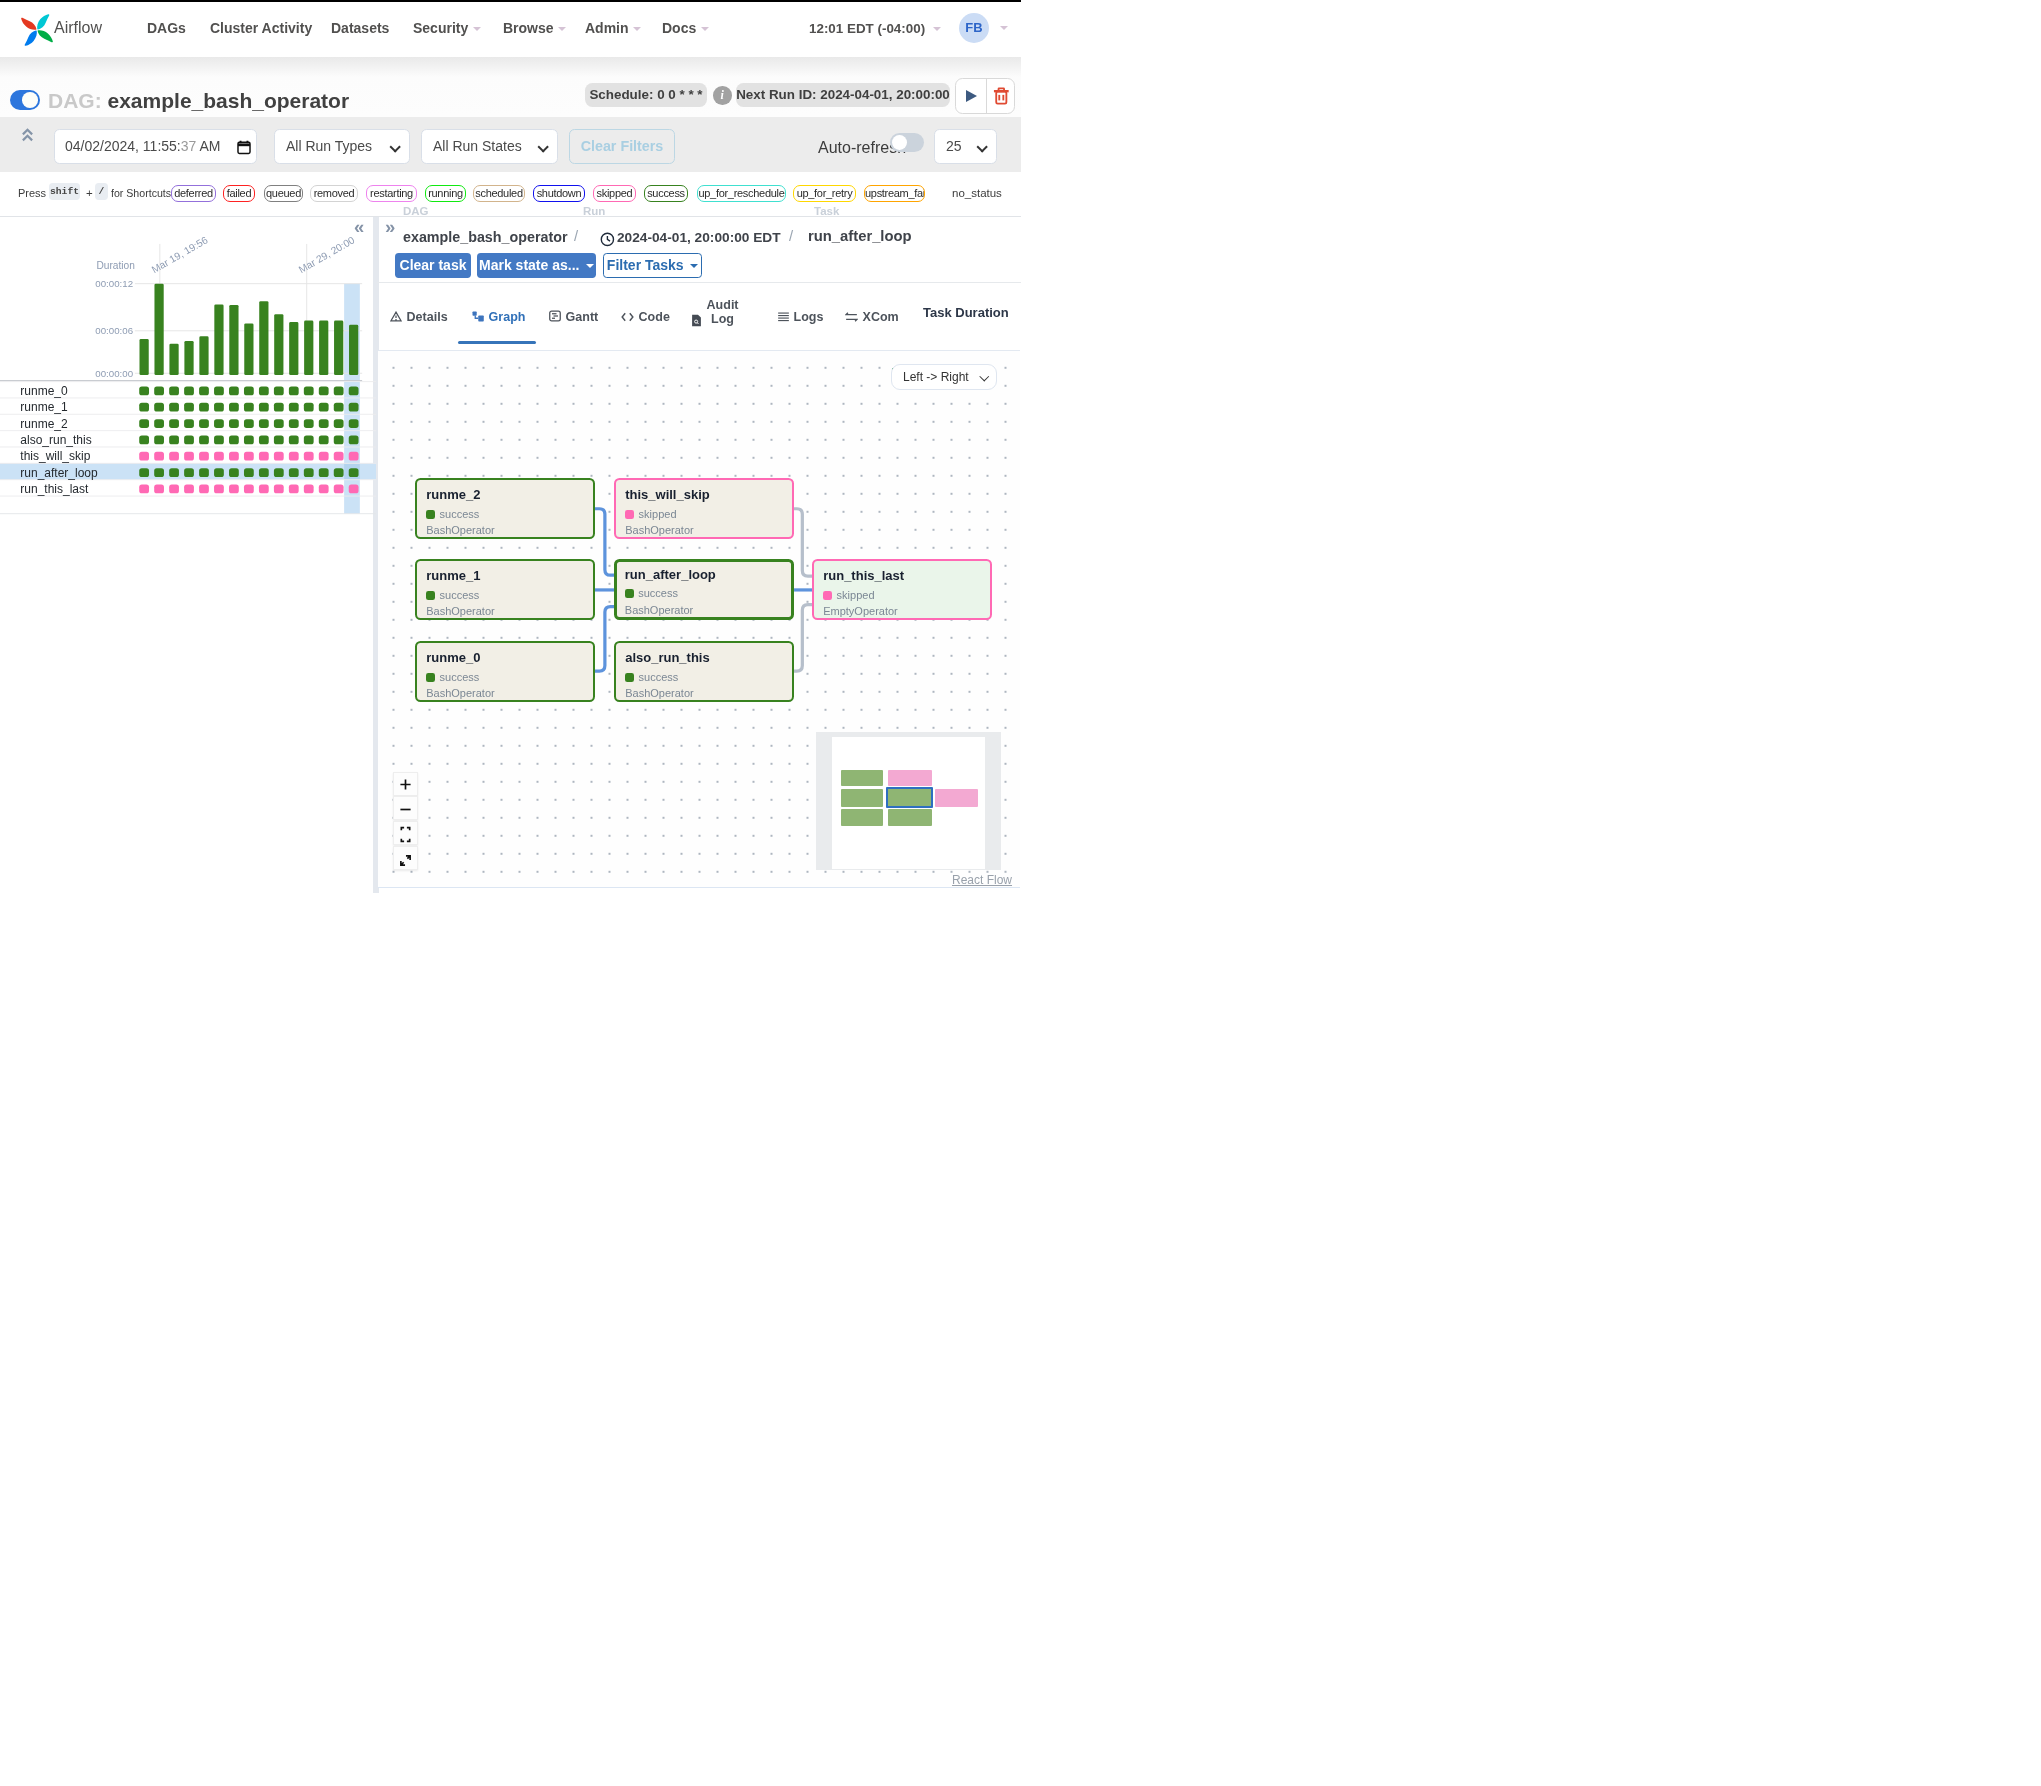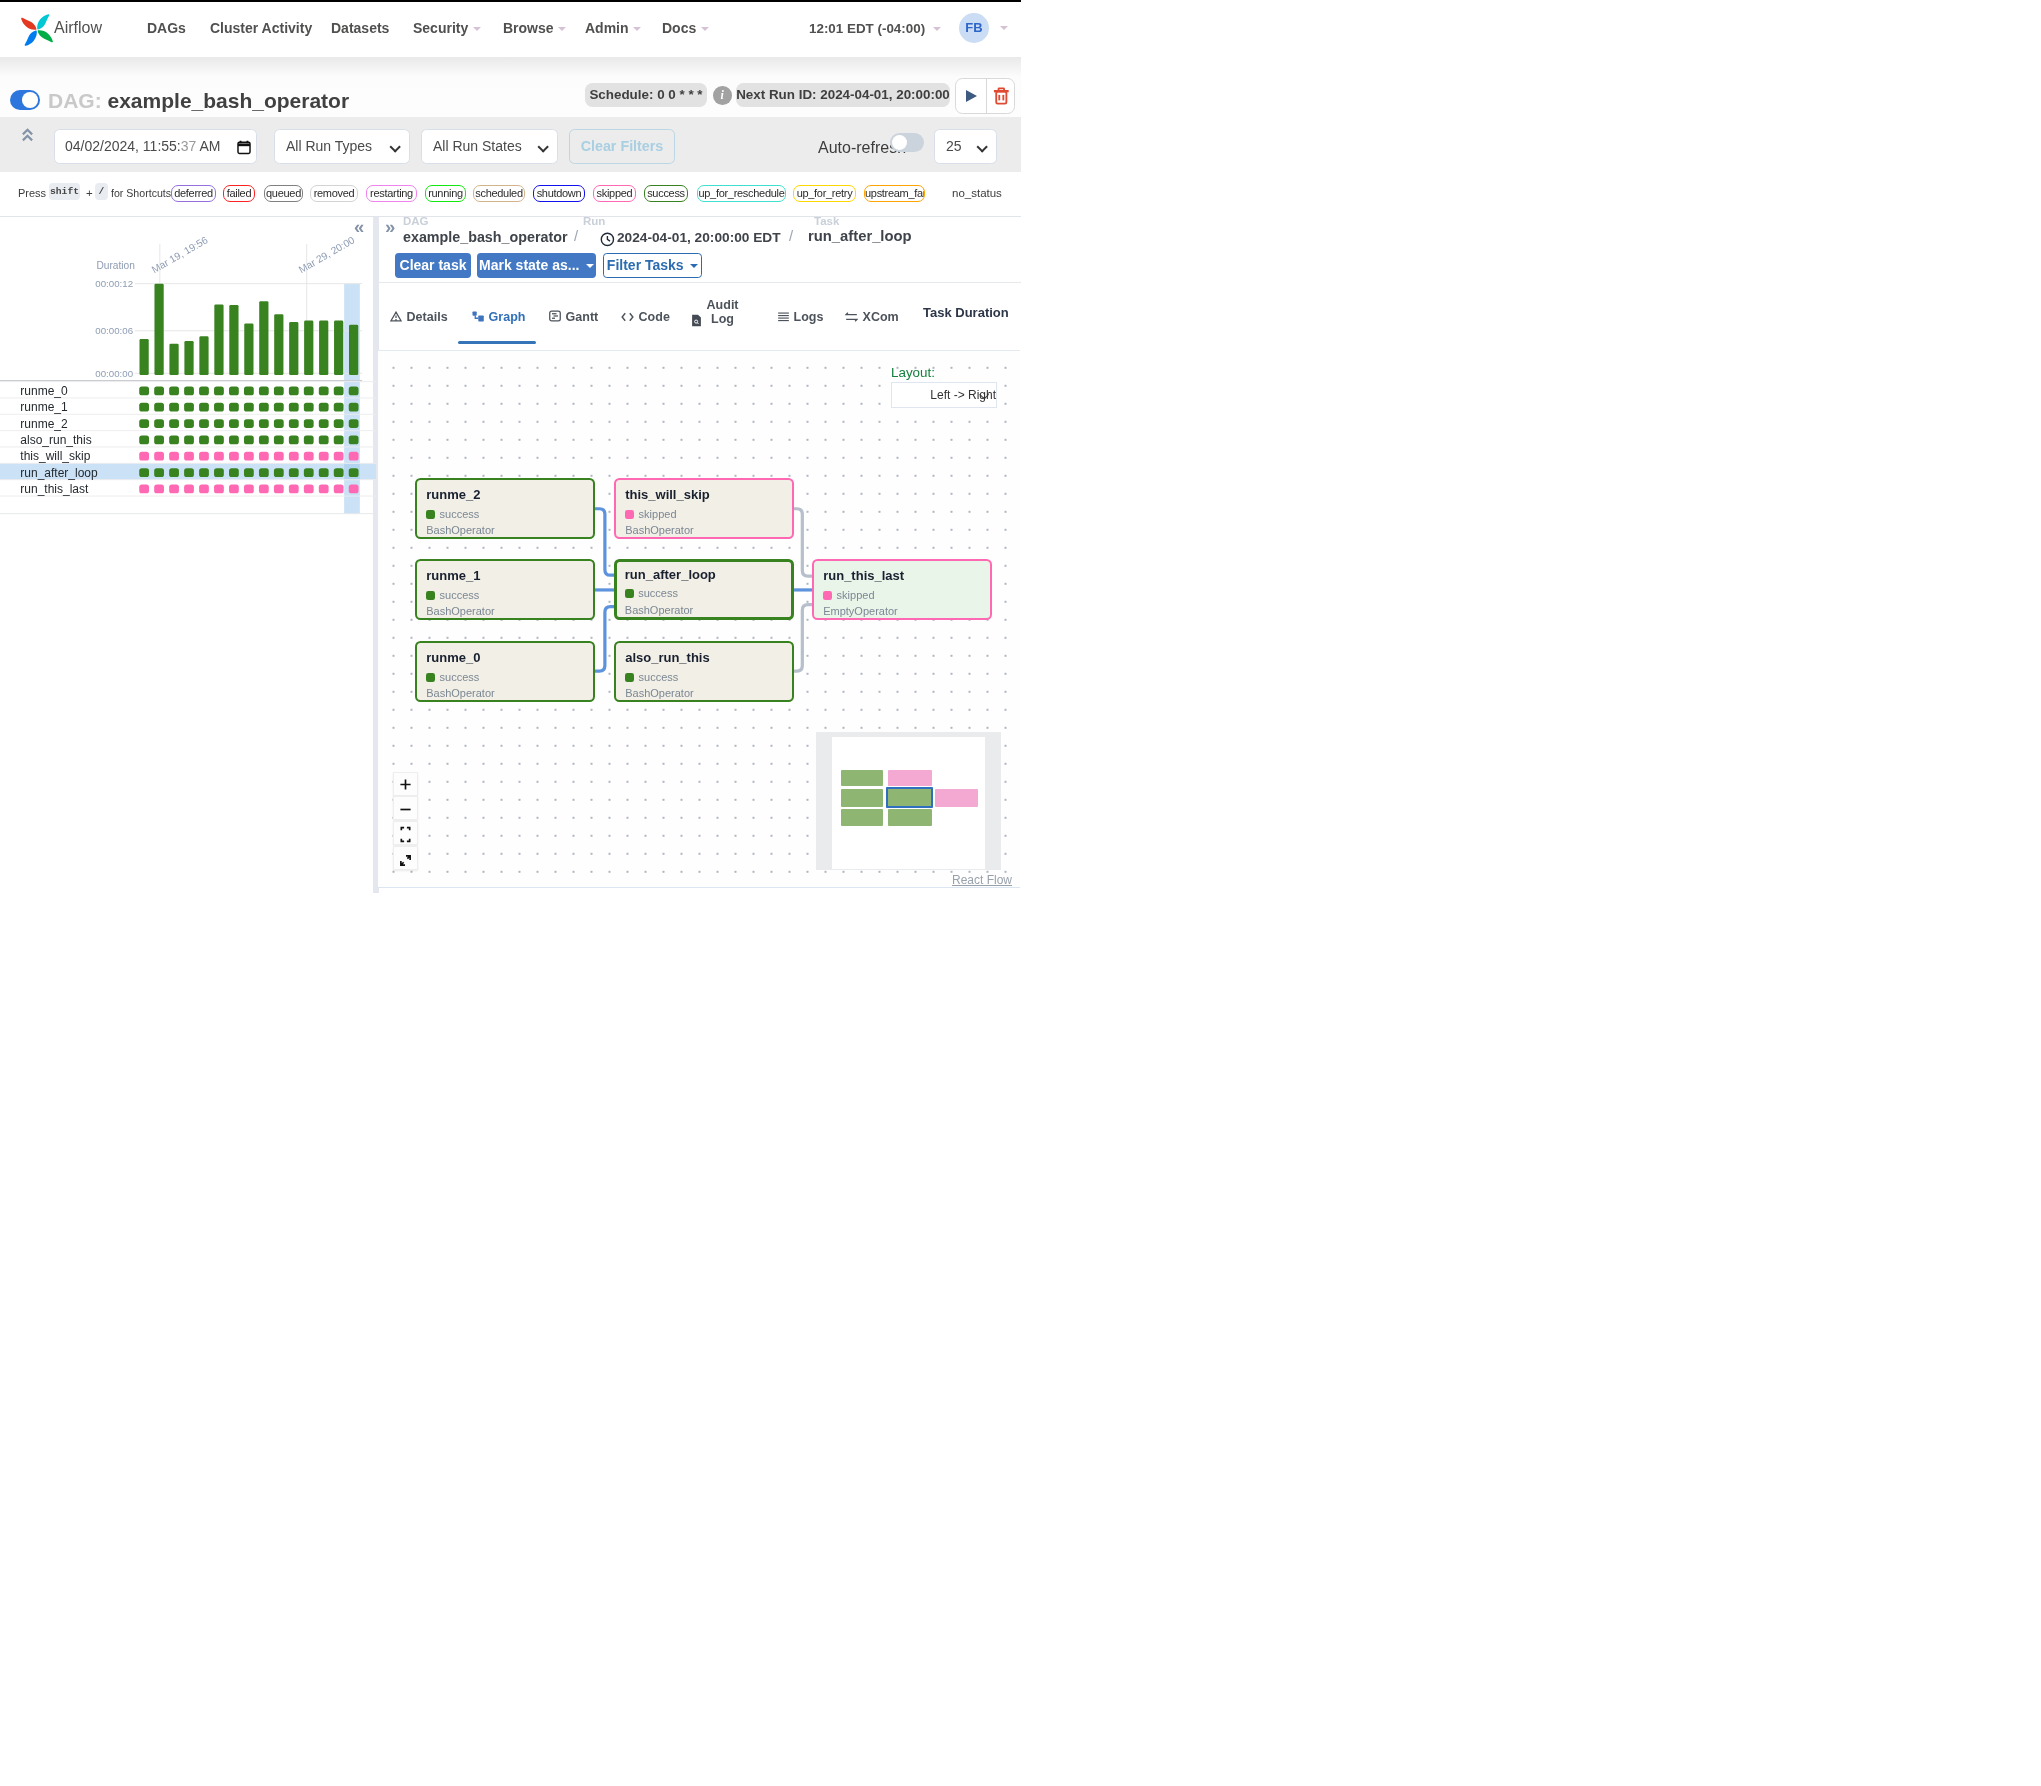--- a/index.html
+++ b/index.html
@@ -59,21 +59,21 @@
   font-size:9.7px; font-weight:bold; color:#444; padding:2.8px 0 3.7px; text-align:center; }
 .lbadge { position:absolute; top:185px; border:1.8px solid; border-radius:7px; font-size:11px;
   color:#2b2b2b; padding:0.9px 0 1.8px; white-space:nowrap; text-align:center; overflow:hidden; letter-spacing:-0.3px; }
 
 
 #main { position:absolute; left:0; top:218px; width:1021px; height:676px; }
 #vdivider { position:absolute; left:373px; top:217px; width:5.5px; height:677px; background:#e4e8ee; }
 
 
 #rp-dbl { position:absolute; left:385px; top:216px; font-size:18.5px; font-weight:bold; color:#8593a7; }
-.bc-label { position:absolute; top:215px; font-size:11.5px; font-weight:bold; color:#c9d0d9; }
+.bc-label { position:absolute; top:205px; font-size:11.5px; font-weight:bold; color:#c9d0d9; }
 .bc-val { position:absolute; top:228px; font-size:14.8px; font-weight:bold; color:#3f434a; }
 .bc-sep { color:#9aa5b1; font-weight:normal; }
 .btn { position:absolute; top:253px; height:25px; border-radius:3.7px; font-size:14px; font-weight:bold;
   line-height:25px; text-align:center; }
 .btn-blue { background:#4379c4; color:#fff; }
 .btn-outline { background:#fff; color:#2b6cb0; border:1.4px solid #2b6cb0; line-height:22px; }
 .caret-w { display:inline-block; width:0; height:0; border-left:4.2px solid transparent;
   border-right:4.2px solid transparent; border-top:4.6px solid #fff; margin-left:6.5px; vertical-align:middle; }
 .caret-b { display:inline-block; width:0; height:0; border-left:4.2px solid transparent;
   border-right:4.2px solid transparent; border-top:4.6px solid #2b6cb0; margin-left:6.5px; vertical-align:middle; }
@@ -88,22 +88,22 @@
   background-image:radial-gradient(circle, #aeb6c0 0.8px, rgba(0,0,0,0) 0.8px);
   background-size:18px 18px; background-position:6.5px 7.8px; background-color:#fefefe; }
 .node { position:absolute; width:180px; height:61px; background:#f2efe6; border:2.3px solid #38821f;
   border-radius:5.5px; padding:7.4px 0 0 9.2px; line-height:1; }
 .node .t { font-size:13px; font-weight:bold; color:#18202f; line-height:15.7px; }
 .node .srow { margin-top:4.6px; font-size:11px; color:#7b8794; line-height:13px; }
 .node .sq { display:inline-block; width:8.8px; height:8.8px; border-radius:2.3px; background:#38821f;
   margin-right:4.6px; vertical-align:-0.9px; }
 .node .op { margin-top:3.7px; font-size:11px; color:#7b8794; line-height:13px; }
 #layoutlabel { position:absolute; left:891px; top:365px; font-size:13.4px; color:#15803d; }
-#layoutsel { position:absolute; left:891px; top:382px; width:106px; height:26px; background:#fff;
-  border:0.9px solid #dfe6f0; border-radius:0; font-size:12px; color:#333; line-height:24px; padding-left:11px;text-align:right; }
+#layoutsel { position:absolute; left:891px; top:364px; width:106px; height:26px; background:#fff;
+  border:0.9px solid #dfe6f0; border-radius:9px; font-size:12px; color:#333; line-height:24px; padding-left:11px; }
 #layoutsel .chev { right:8.3px; top:8.3px; width:6.5px; height:6.5px; border-width:1.8px; }
 
 
 .zbtn { position:absolute; left:393px; width:25px; height:24px; background:#fdfdfd;
   border:0.9px solid #eee; box-shadow:0 0.9px 1.8px rgba(0,0,0,.08); }
 
 
 #minimap { position:absolute; left:816px; top:732px; width:185px; height:138px; background:#e9ebed; }
 #minimap .inner { position:absolute; left:15.7px; top:4.6px; width:153px; height:132px; background:#fff; }
 .mm { position:absolute; border-radius:0.9px; }

